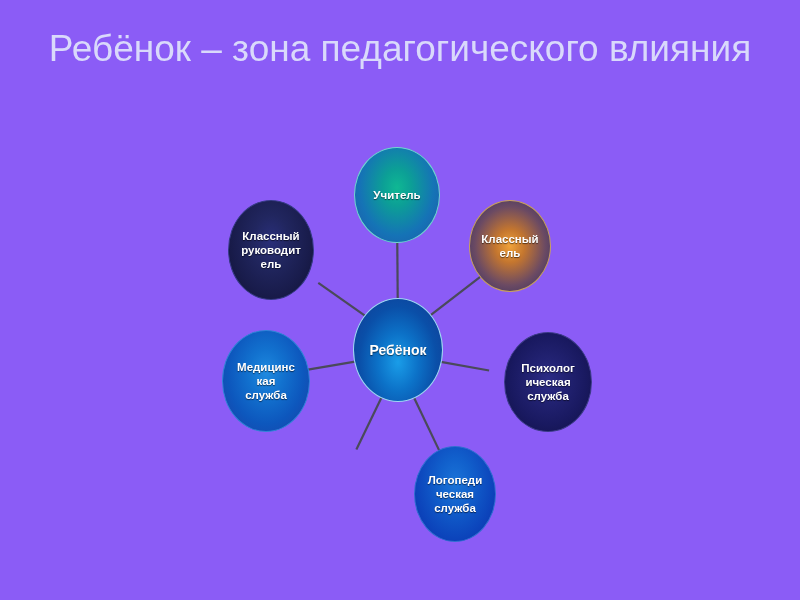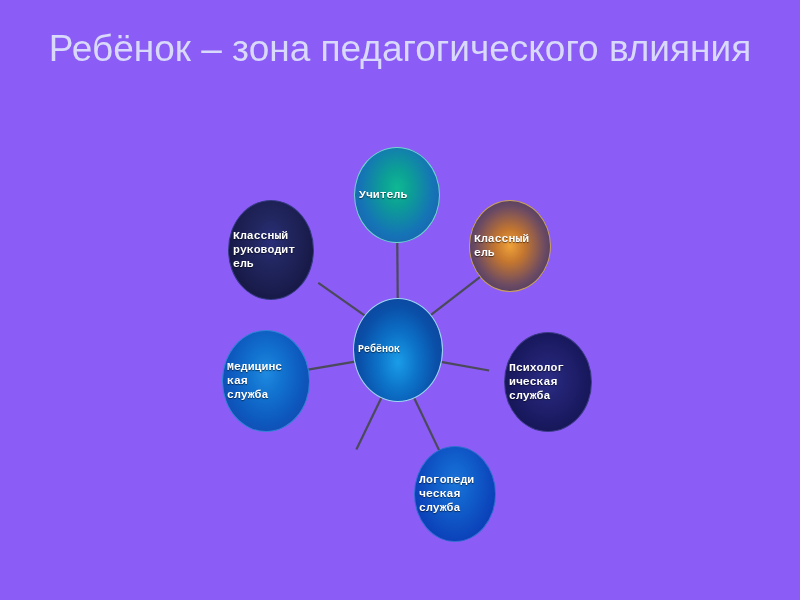--- a/index.html
+++ b/index.html
@@ -45,40 +45,39 @@
     top: 0;
     width: 800px;
     height: 600px;
   }
   .node {
     position: absolute;
     border-radius: 50%;
     display: flex;
     align-items: center;
     justify-content: center;
-    text-align: left;
+    text-align: center;
     color: #ffffff;
     font-size: 11.5px;
     line-height: 14px;
     font-weight: bold;
     white-space: pre-line;
     box-sizing: border-box;
-    font-family: Liberation Mono, monospace;
   }
   .node .node-label {
     display: block;
     width: 100%;
     padding: 0 4px;
     text-shadow: 0 1px 1px rgba(0,0,0,0.55);
   }
   
   .n-center {
     background: radial-gradient(ellipse at 50% 62%, #1a9de8 0%, #0c72c8 32%, #0a4fa8 62%, #123a92 100%);
     border: 1px solid #9fd6f2;
-    font-size: 10px;
+    font-size: 14px;
   }
   .n-teacher {
     background: radial-gradient(ellipse at 50% 42%, #0fb893 0%, #0c9f96 24%, #1573b6 62%, #2056a6 100%);
     border: 1px solid #6fd5cf;
   }
   .n-vospitatel {
     background: radial-gradient(ellipse at 50% 50%, #f0a23a 0%, #c4762f 26%, #6b4a63 62%, #2b2b5e 100%);
     border: 1px solid #c9a05e;
   }
   .n-psiholog {

